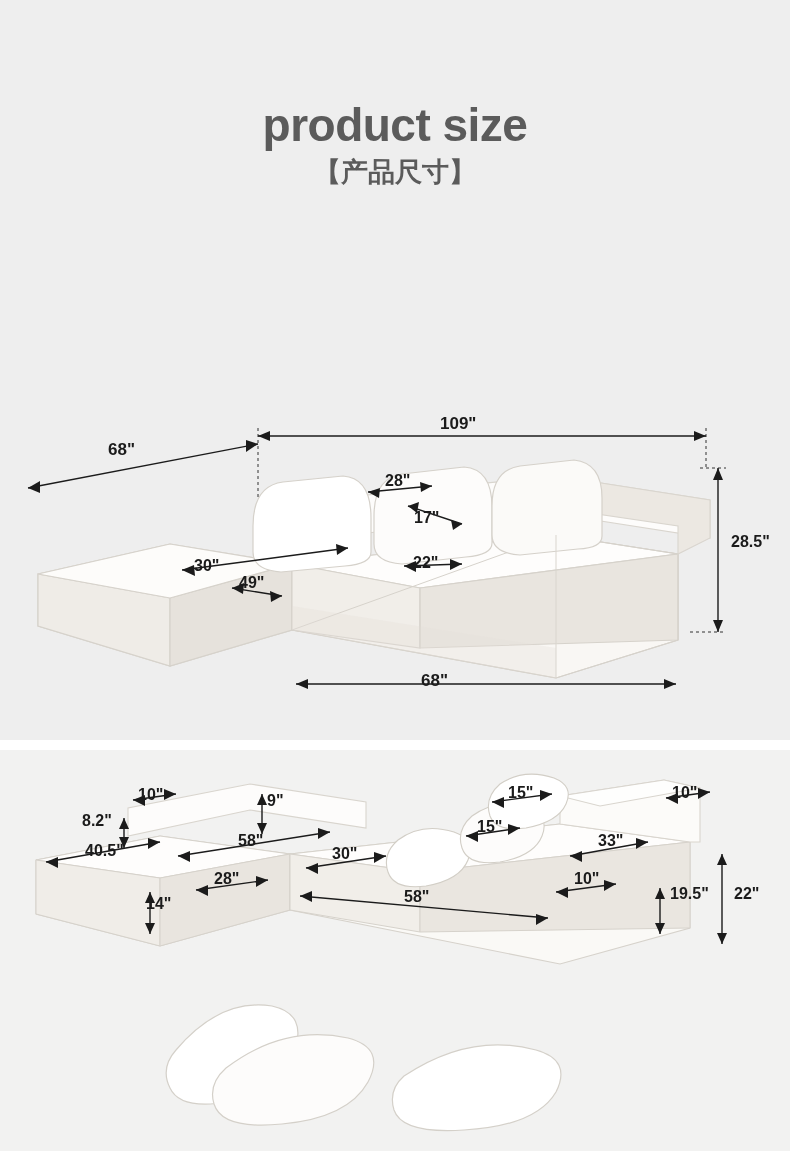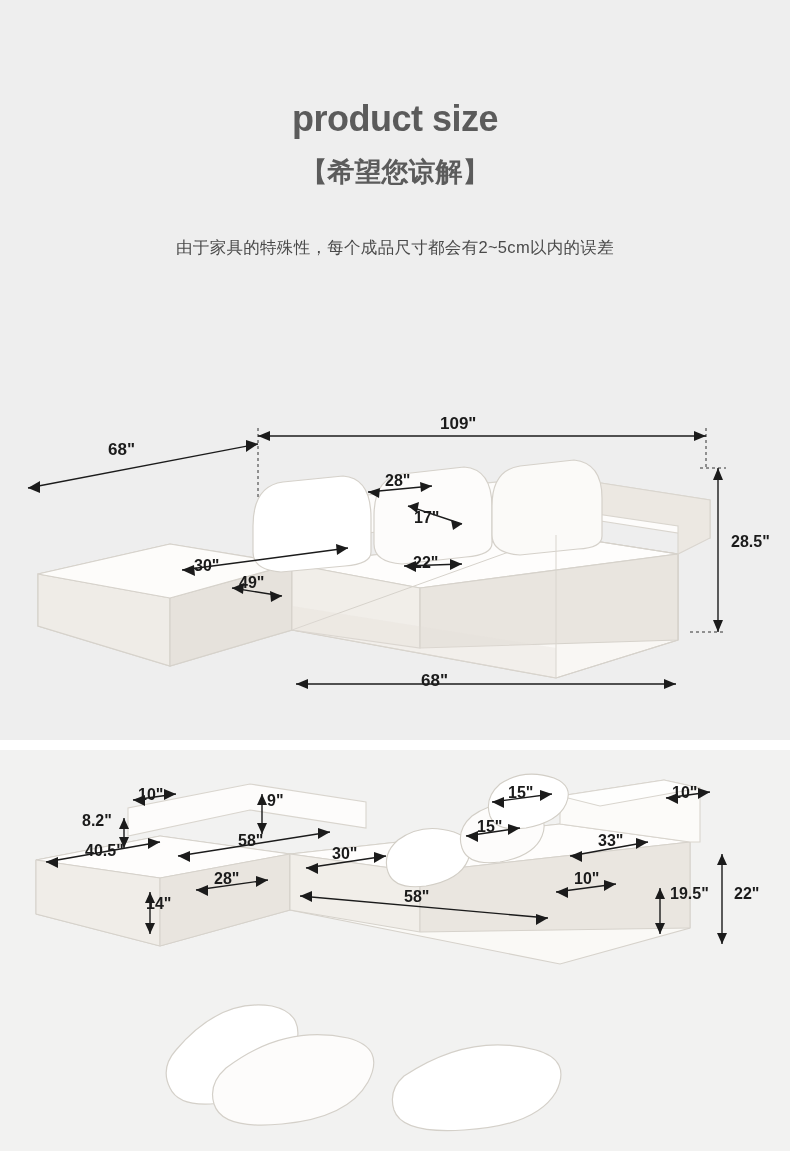--- a/index.html
+++ b/index.html
@@ -28,21 +28,21 @@
     width: 790px;
     height: 348px;
     background: #eeeeee;
   }
   .title-en {
     position: absolute;
     top: 98px;
     left: 0;
     width: 790px;
     text-align: center;
-    font-size: 36px;
+    font-size: 46px;
     font-weight: bold;
     color: #5b5b5b;
     letter-spacing: -0.5px;
   }
   .title-cn {
     position: absolute;
     top: 154px;
     left: 0;
     width: 790px;
     text-align: center;
@@ -100,22 +100,21 @@
     white-space: nowrap;
   }
 </style>
 </head>
 <body>
 
 <div class="page">
 
   <div class="header">
     <div class="title-en">product size</div>
-    <div class="title-cn">【希望您谅解】</div>
-    <div class="sub-line l1">由于家具的特殊性，每个成品尺寸都会有2~5cm以内的误差</div>
+    <div class="title-cn">【产品尺寸】</div>
   </div>
 
   <div class="diagram1">
     <svg width="790" height="392" viewBox="0 0 790 392">
       <defs>
         <linearGradient id="topfade" x1="0" y1="0" x2="0" y2="1">
           <stop offset="0%" stop-color="#ffffff"></stop>
           <stop offset="100%" stop-color="#f4f2ef"></stop>
         </linearGradient>
       </defs>

